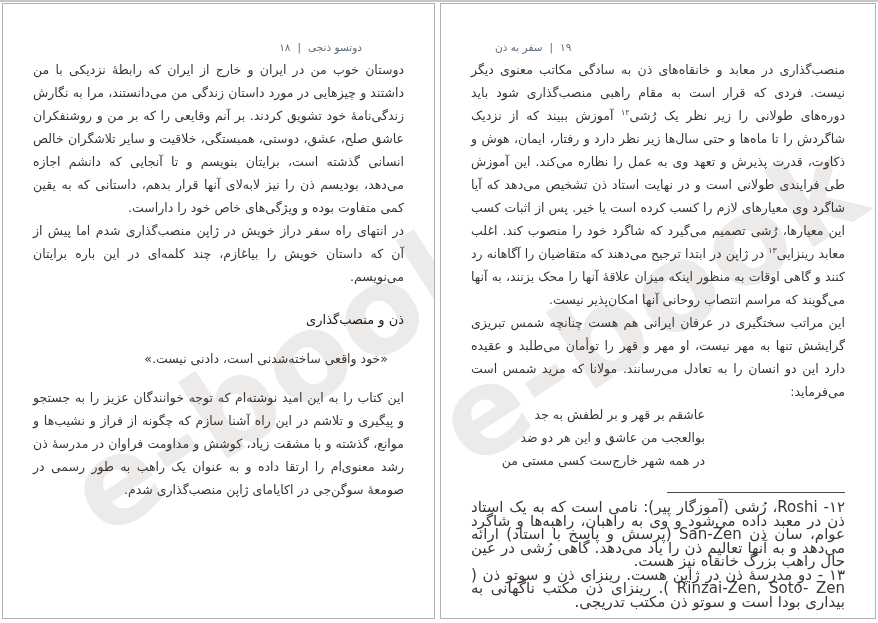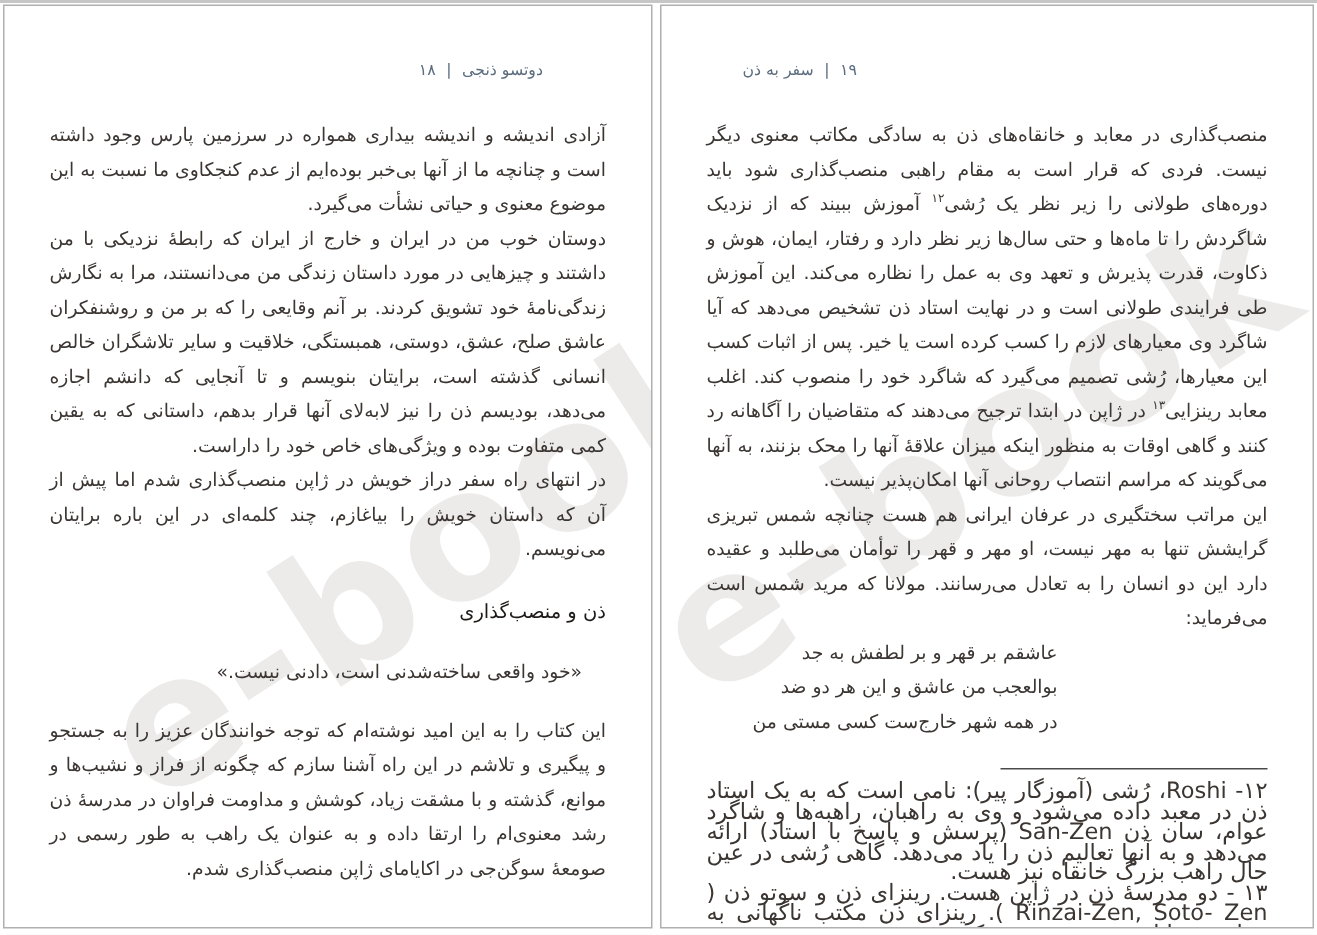--- a/index.html
+++ b/index.html
@@ -38,21 +38,21 @@
     box-sizing:border-box;
   }
   .running-head{
     direction:ltr;
     display:flex;
     align-items:center;
     gap:7px;
     font-size:10.5px;
     line-height:14px;
     color:#5a6c7e;
-    margin-bottom:24px;
+    margin-bottom:4px;
   }
   .running-head .sep{color:#5a6c7e;}
   .rh-left{justify-content:flex-end;padding-right:42px;}
   .rh-right{justify-content:flex-start;padding-left:24px;}
   p.body-text{
     margin:0;
     text-align:justify;
     text-align-last:right;
   }
   sup.fn-mark{
@@ -112,21 +112,20 @@
   <div class="page page-left">
     <div class="watermark wm-left">e-book</div>
     <div class="page-inner">
 
       <div class="running-head rh-left">
         <span>۱۸</span>
         <span class="sep">|</span>
         <span>دوتسو ذنجی</span>
       </div>
 
-      <p class="body-text">آزادی اندیشه و اندیشه بیداری همواره در سرزمین پارس وجود داشته است و چنانچه ما از آنها بی‌خبر بوده‌ایم از عدم کنجکاوی ما نسبت به این موضوع معنوی و حیاتی نشأت می‌گیرد.</p>
       <p class="body-text">دوستان خوب من در ایران و خارج از ایران که رابطهٔ نزدیکی با من داشتند و چیزهایی در مورد داستان زندگی من می‌دانستند، مرا به نگارش زندگی‌نامهٔ خود تشویق کردند. بر آنم وقایعی را که بر من و روشنفکران عاشق صلح، عشق، دوستی، همبستگی، خلاقیت و سایر تلاشگران خالص انسانی گذشته است، برایتان بنویسم و تا آنجایی که دانشم اجازه می‌دهد، بودیسم ذن را نیز لابه‌لای آنها قرار بدهم، داستانی که به یقین کمی متفاوت بوده و ویژگی‌های خاص خود را داراست.</p>
       <p class="body-text">در انتهای راه سفر دراز خویش در ژاپن منصب‌گذاری شدم اما پیش از آن که داستان خویش را بیاغازم، چند کلمه‌ای در این باره برایتان می‌نویسم.</p>
 
       <div class="section-heading">ذن و منصب‌گذاری</div>
       <p class="epigraph">«خود واقعی ساخته‌شدنی است، دادنی نیست.»</p>
 
       <p class="body-text">این کتاب را به این امید نوشته‌ام که توجه خوانندگان عزیز را به جستجو و پیگیری و تلاشم در این راه آشنا سازم که چگونه از فراز و نشیب‌ها و موانع، گذشته و با مشقت زیاد، کوشش و مداومت فراوان در مدرسهٔ ذن رشد معنوی‌ام را ارتقا داده و به عنوان یک راهب به طور رسمی در صومعهٔ سوگن‌جی در اکایامای ژاپن منصب‌گذاری شدم.</p>
     </div>
   </div>
 

